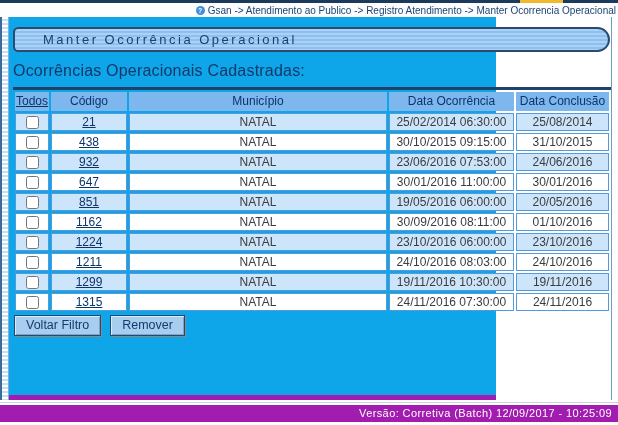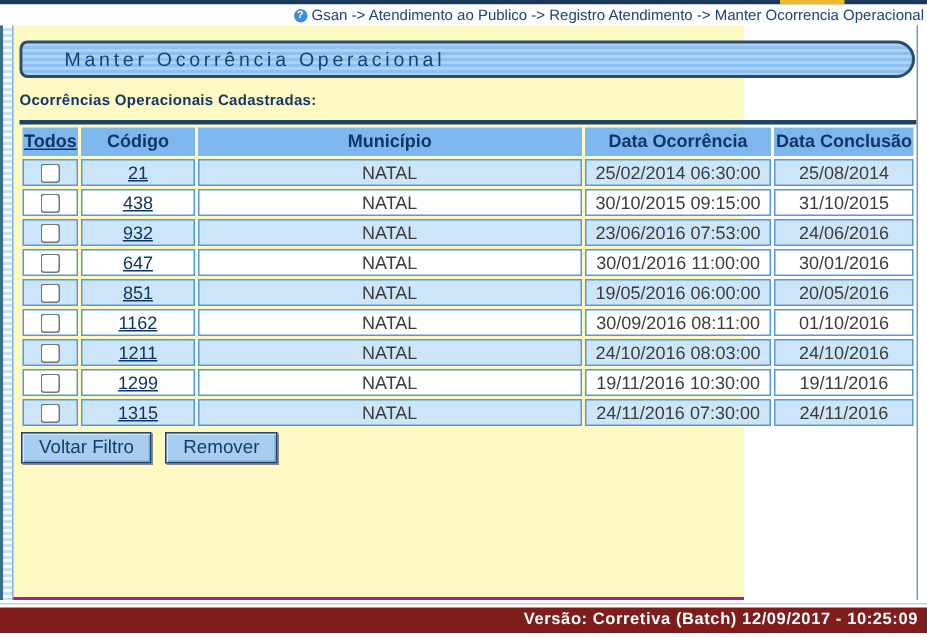--- a/index.html
+++ b/index.html
@@ -28,22 +28,22 @@
     font-size:10px; color:#1d4377; white-space:nowrap;
   }
   .help-icon {
     display:inline-block; width:9px; height:9px; border-radius:50%;
     background:#3f8edc; color:#ffffff; font-size:7px; line-height:9px;
     text-align:center; margin-right:3px; font-weight:bold; flex:0 0 auto;
   }
   
   .content {
     position:absolute; top:17px; left:0; width:496px; height:383px;
-    background:#fef9c3;
-    border-bottom:2px solid #a21caf;
+    background:#0ea5e9;
+    border-bottom:5px solid #a21caf;
     padding:10px 6px 0 13px;
   }
   .left-gutter {
     position:absolute; top:17px; left:0; width:9px; height:383px;
     background:repeating-linear-gradient(to bottom,#ffffff 0 2px,#c8e0f4 2px 4px);
     border-left:2px solid #3d6a96;
     border-right:1px solid #7fb0dd;
   }
   .right-edge {
     position:absolute; top:17px; left:611px; width:1px; height:383px;
@@ -55,37 +55,37 @@
     border:2px solid #2a4a6e;
     border-radius:6px 14px 14px 6px;
     background:repeating-linear-gradient(to bottom,#abd2f5 0 2px,#8dc0ef 2px 4px);
     display:flex; align-items:center;
     padding-left:28px;
     color:#1b3f73; font-size:13px; letter-spacing:2.5px;
     margin-bottom:10px;
   }
   
   .section-label {
-    font-size:10px; font-weight:bold; color:#12386b;
+    font-size:16px; font-weight:normal; color:#12386b;
     margin-bottom:7px; letter-spacing:0.2px;
   }
   
   .table-wrap {
     width:598px;
     border-top:3px solid #1e4269;
   }
   table.occ {
     width:100%;
     border-collapse:separate;
     border-spacing:2px;
     font-size:12px;
   }
   table.occ th {
     background:#7db7ed;
-    color:#0e3569; font-weight:bold;
+    color:#0e3569; font-weight:normal;
     text-align:center; vertical-align:middle;
     padding:2px 1px; line-height:1.25;
   }
   table.occ th a { color:#0e3569; }
   table.occ td {
     border:1px solid #5599dd;
     background:#ffffff;
     text-align:center; vertical-align:middle;
     height:18px; padding:0 2px;
     color:#3c3c3c;
@@ -117,22 +117,22 @@
     color:#123c6e; font-size:12.5px;
     padding:2px 11px 3px 11px;
     cursor:pointer;
   }
   
   .footer-gap-line {
     position:absolute; top:402px; left:0; width:618px; height:1px; background:#c7d3df;
   }
   .footer {
     position:absolute; top:405px; left:0; width:618px; height:17px;
-    background:#7f1d1d;
-    color:#ffffff; font-size:11px; font-weight:bold;
+    background:#a21caf;
+    color:#ffffff; font-size:11px; font-weight:normal;
     text-align:right; line-height:17px; padding-right:6px;
     letter-spacing:0.4px;
   }
 </style>
 </head>
 <body>
 
 <div class="topbar">
   <div class="topbar-accent"></div>
 </div>
@@ -206,20 +206,27 @@
           </tr>
           <tr>
             <td><input type="checkbox" style=""></td>
             <td><a href="#">1162</a></td>
             <td>NATAL</td>
             <td>30/09/2016 08:11:00</td>
             <td>01/10/2016</td>
           </tr>
           <tr>
             <td><input type="checkbox" style=""></td>
+            <td><a href="#">1224</a></td>
+            <td>NATAL</td>
+            <td>23/10/2016 06:00:00</td>
+            <td>23/10/2016</td>
+          </tr>
+          <tr>
+            <td><input type="checkbox" style=""></td>
             <td><a href="#">1211</a></td>
             <td>NATAL</td>
             <td>24/10/2016 08:03:00</td>
             <td>24/10/2016</td>
           </tr>
           <tr>
             <td><input type="checkbox" style=""></td>
             <td><a href="#">1299</a></td>
             <td>NATAL</td>
             <td>19/11/2016 10:30:00</td>

